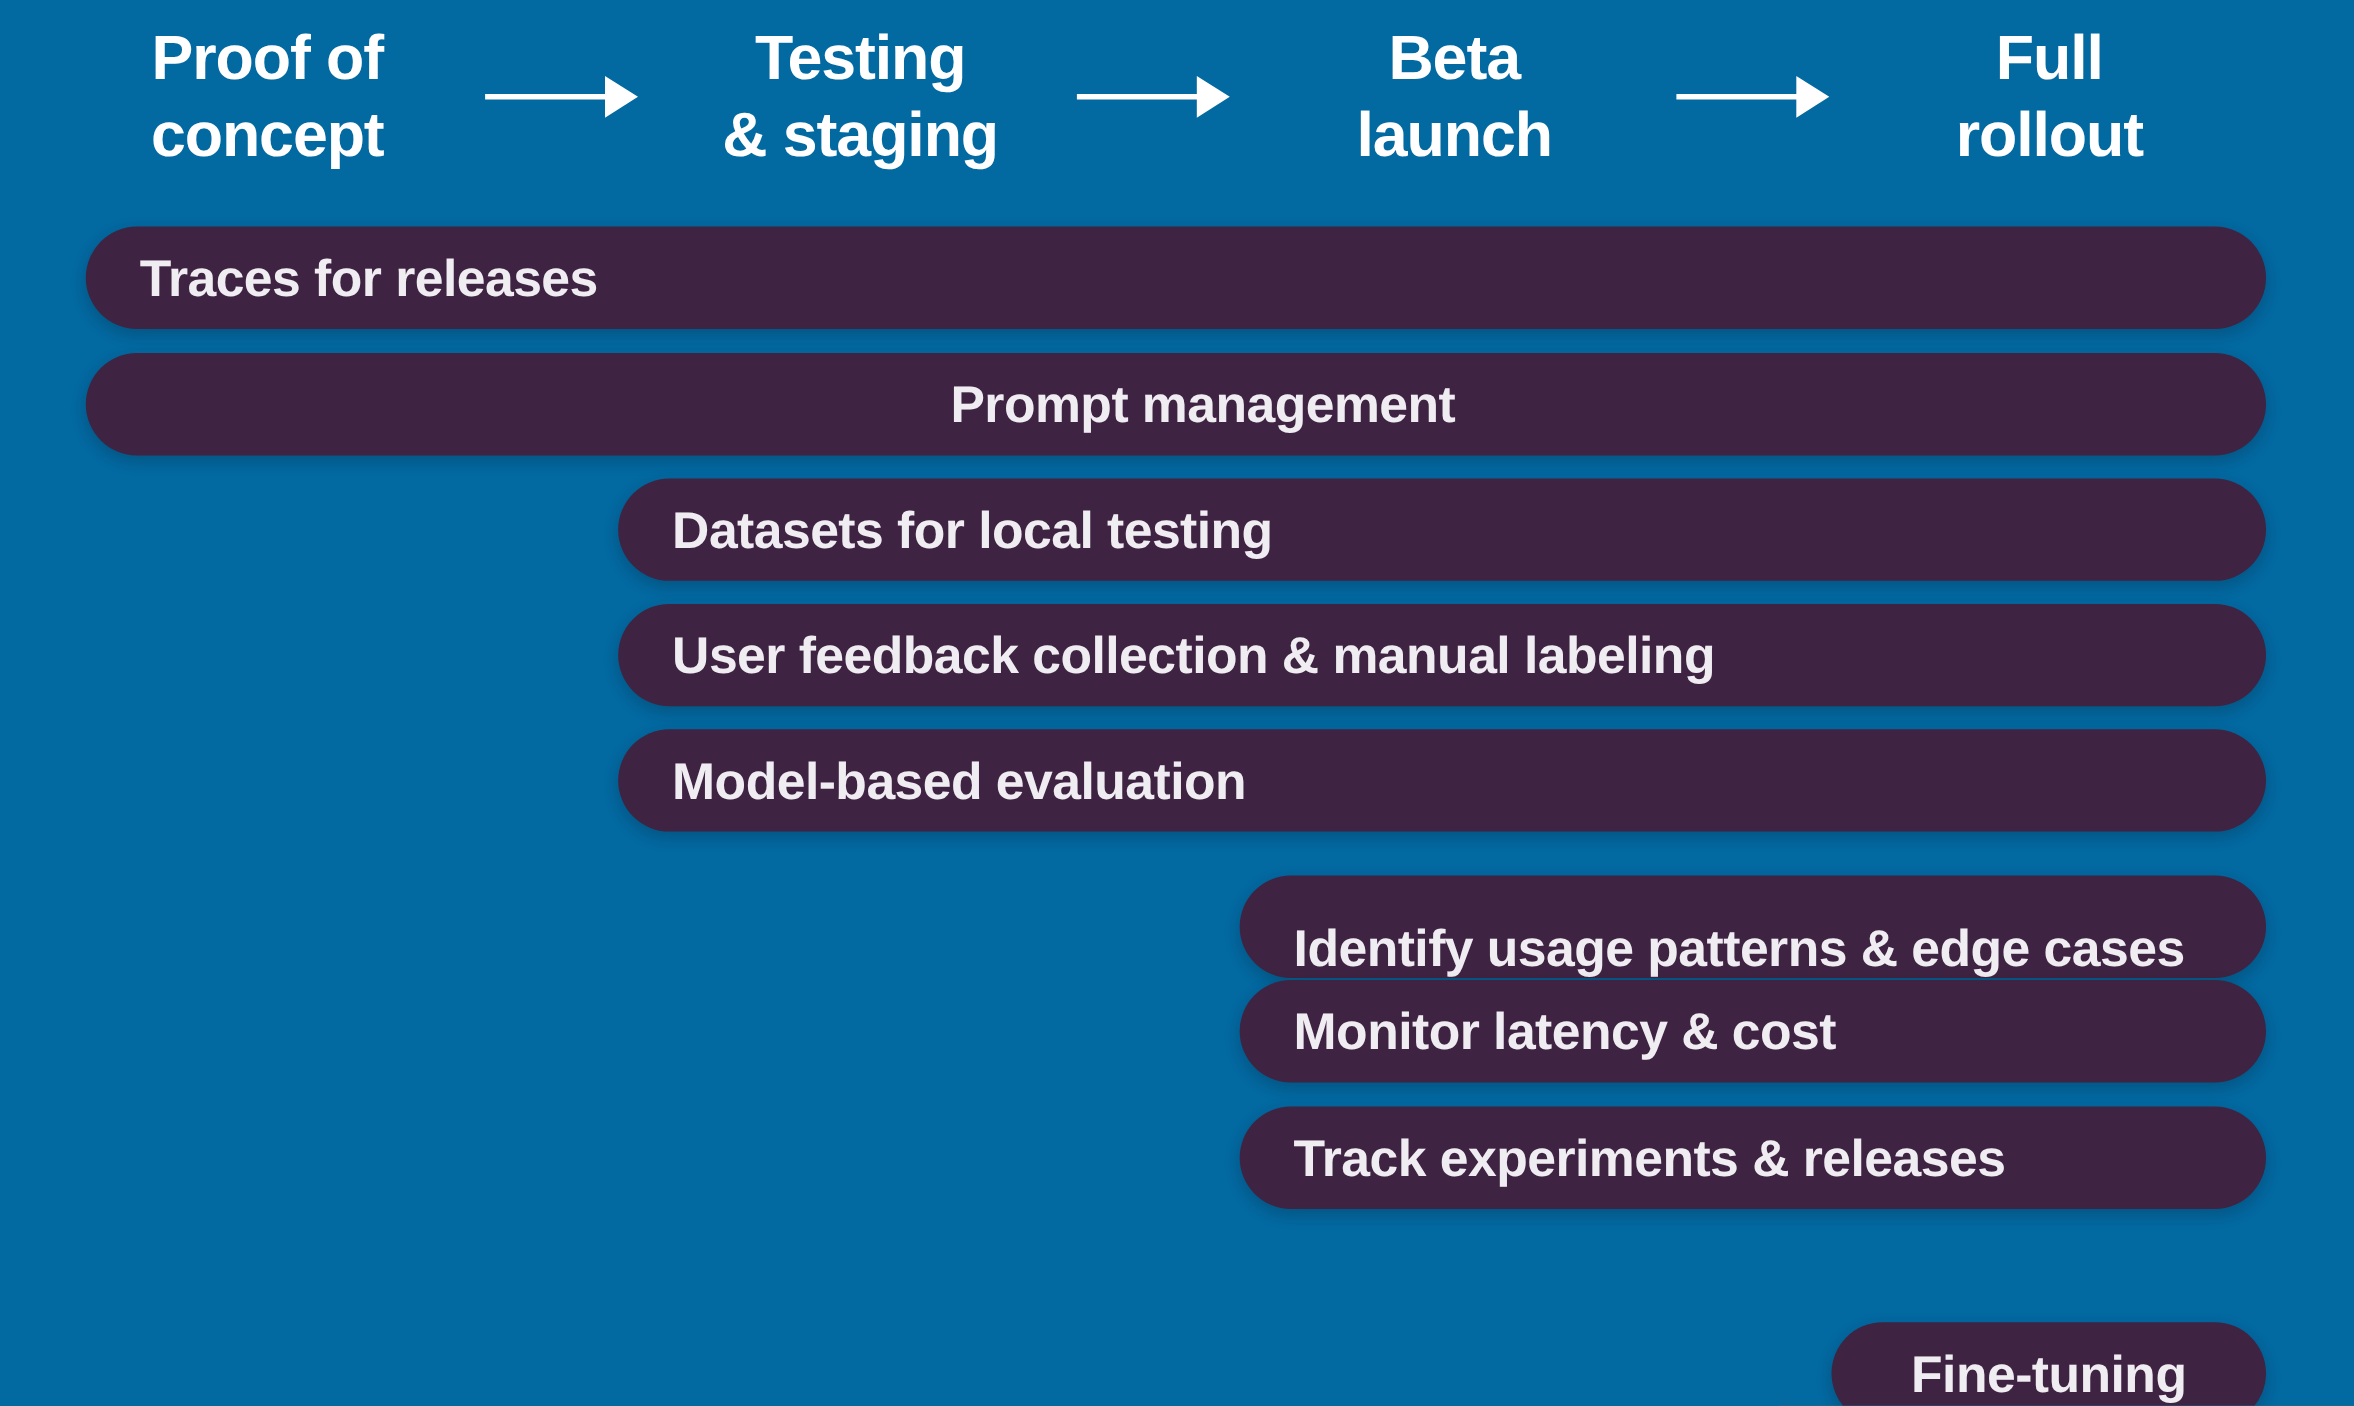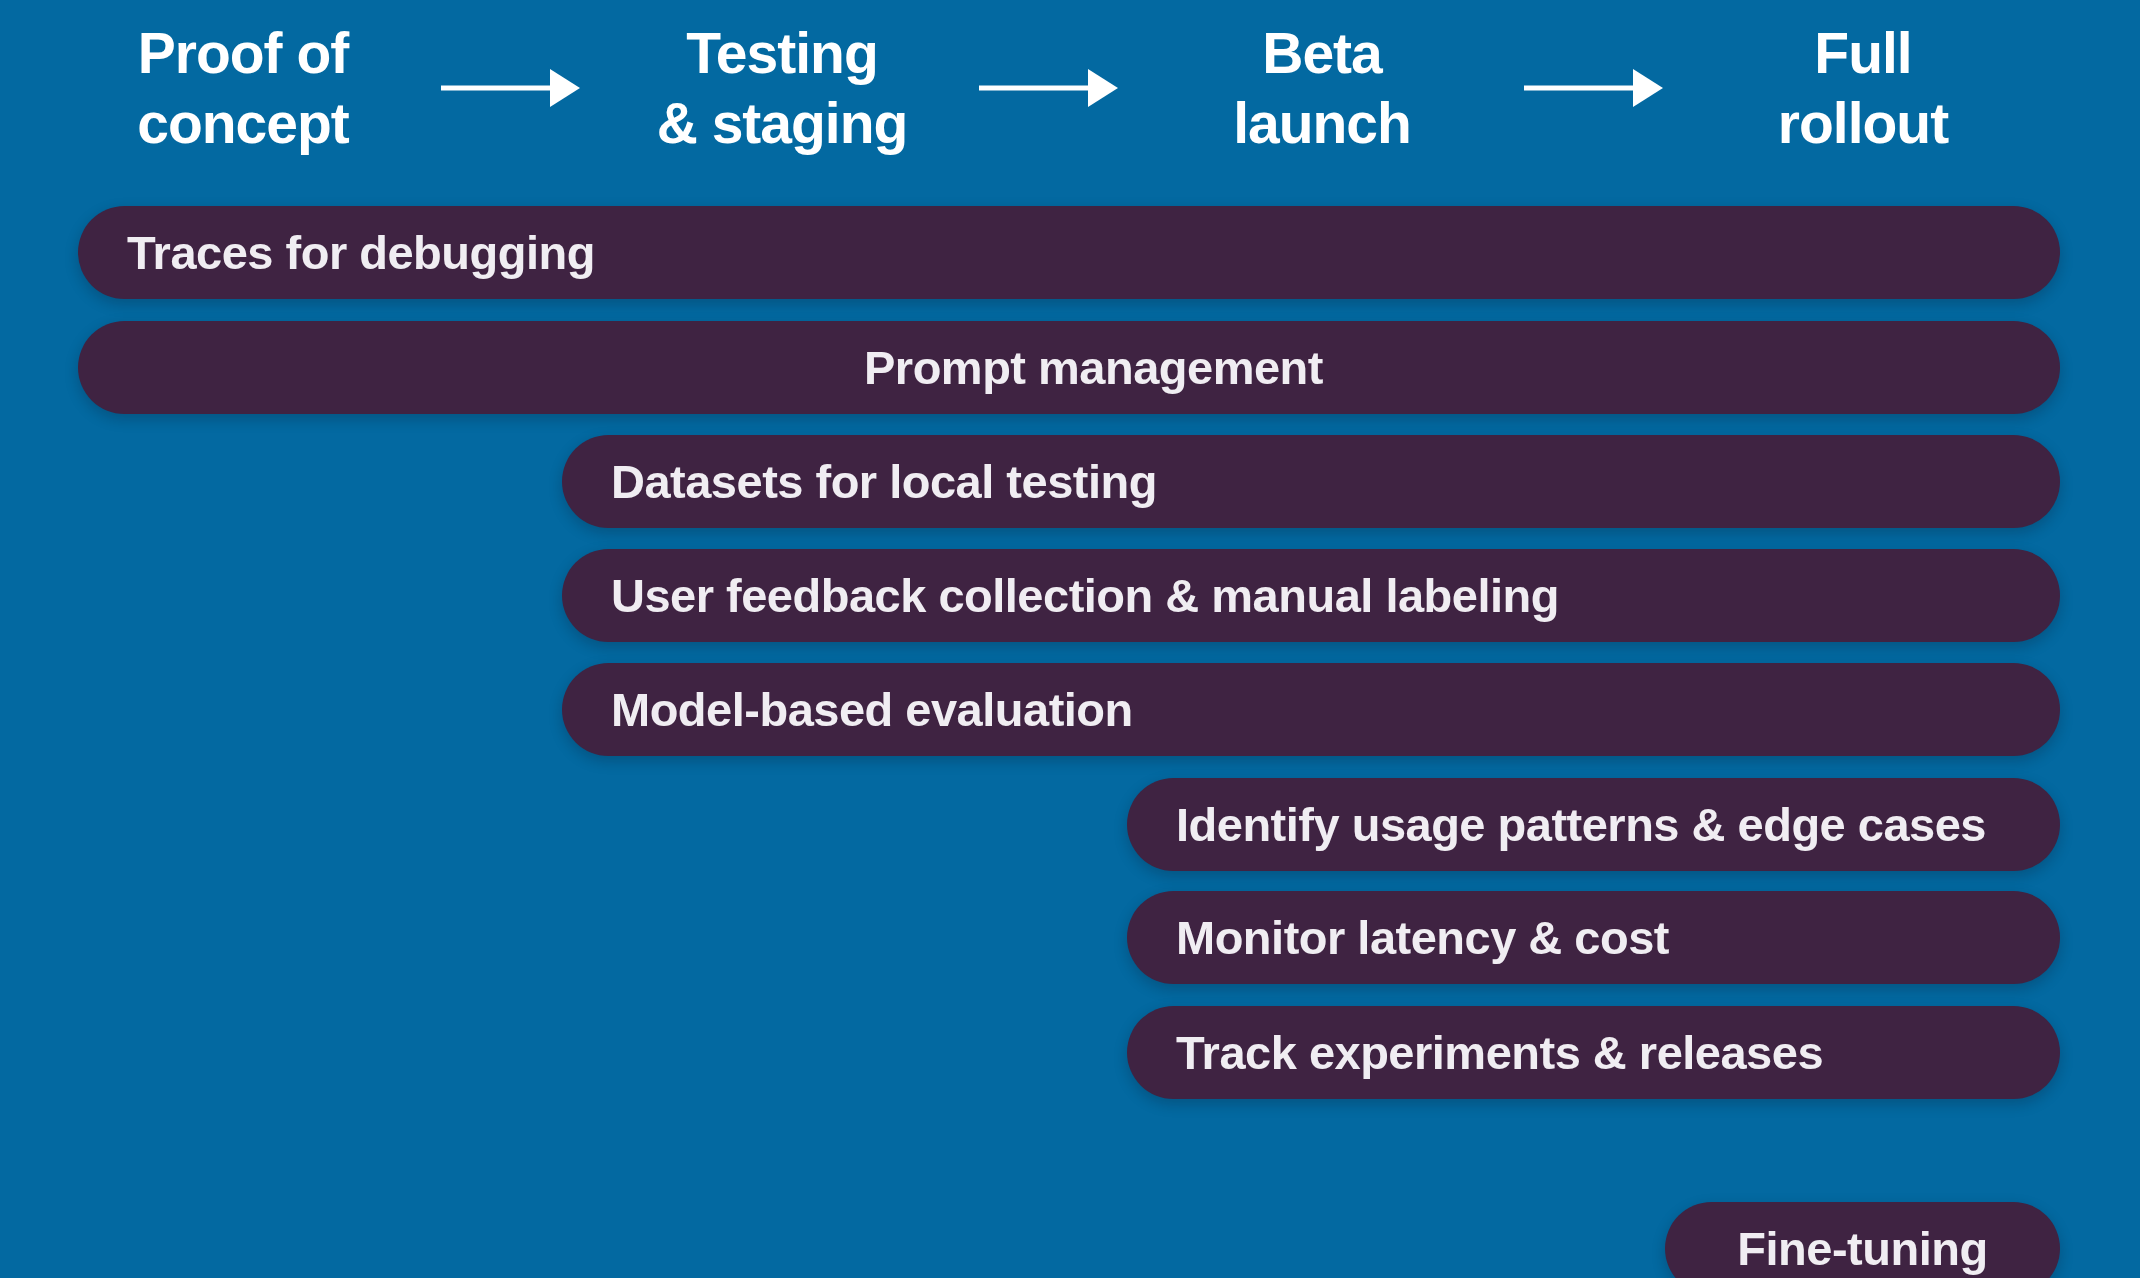--- a/index.html
+++ b/index.html
@@ -62,21 +62,21 @@
   .cA { left: 78px;   width: 1982px; }
   .cB { left: 562px;  width: 1498px; }
   .cC { left: 1127px; width: 933px;  }
   .cD { left: 1665px; width: 395px;  }
   .center { justify-content: center; padding-left: 0; }
   .r1 { top: 206px;  }
   .r2 { top: 321px; justify-content: center;  }
   .r3 { top: 435px;  }
   .r4 { top: 549px;  }
   .r5 { top: 663px;  }
-  .r6 { top: 778px;  }
+  .r6 { top: 796px; align-items: flex-end;  }
   .r7 { top: 891px;  }
   .r8 { top: 1006px; }
   .r9 { top: 1180px; margin-top: 22px; }
 </style>
 </head>
 <body>
 
 <div class="canvas">
 
   <div class="stage s1">Proof of
@@ -95,21 +95,21 @@
   <svg class="arrow a2" viewBox="0 0 144 44" xmlns="http://www.w3.org/2000/svg">
     <line x1="3" y1="22" x2="114" y2="22" stroke="#FFFFFF" stroke-width="5"></line>
     <polygon points="112,3 112,41 142,22" fill="#FFFFFF"></polygon>
   </svg>
   <svg class="arrow a3" viewBox="0 0 144 44" xmlns="http://www.w3.org/2000/svg">
     <line x1="3" y1="22" x2="114" y2="22" stroke="#FFFFFF" stroke-width="5"></line>
     <polygon points="112,3 112,41 142,22" fill="#FFFFFF"></polygon>
   </svg>
 
   <div class="bar r1 cA">
-    <span>Traces for debugging</span>
+    <span>Traces for releases</span>
   </div>
   <div class="bar r2 cA">
     <span>Prompt management</span>
   </div>
   <div class="bar r3 cB">
     <span>Datasets for local testing</span>
   </div>
   <div class="bar r5 cB">
     <span>Model-based evaluation</span>
   </div>

